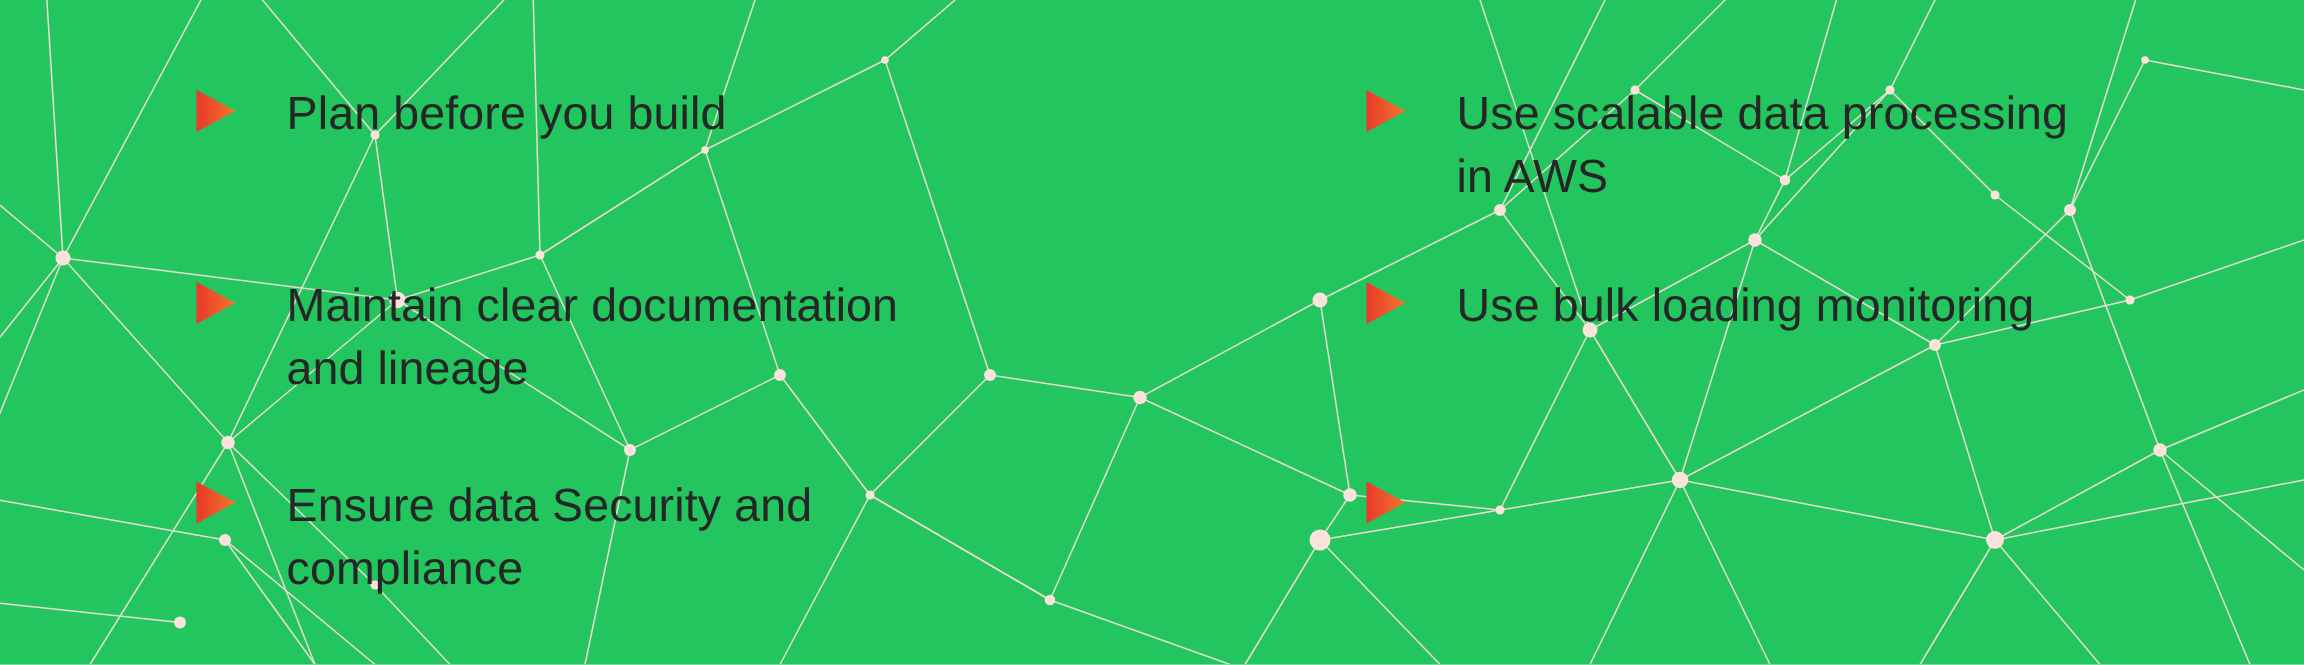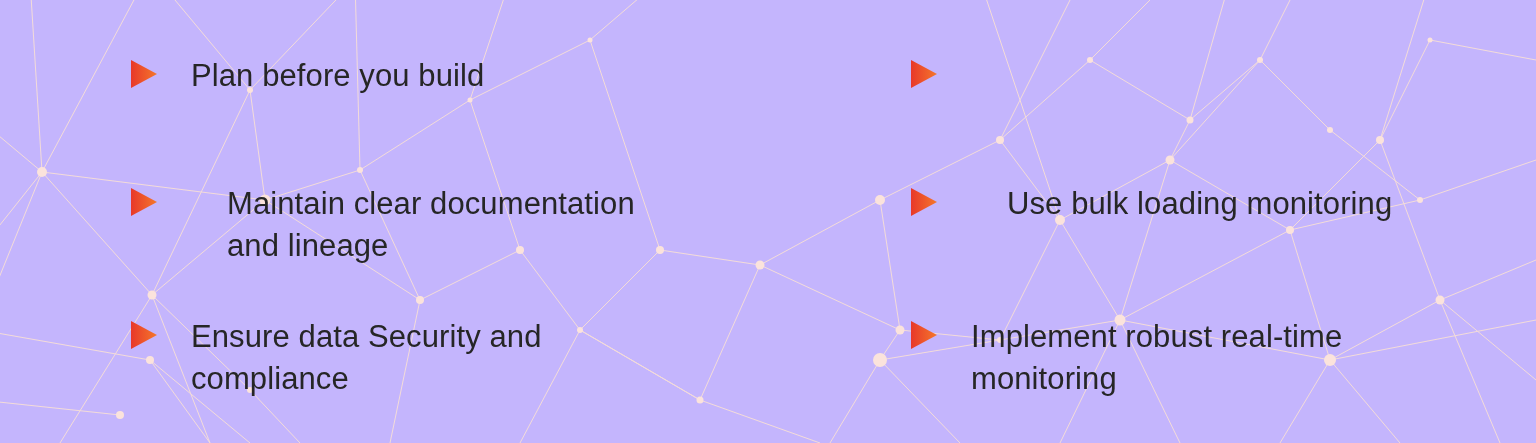--- a/index.html
+++ b/index.html
@@ -12,21 +12,21 @@
     height: 443px;
     overflow: hidden;
     background: #ffffff;
     font-family: "Liberation Sans", "DejaVu Sans", sans-serif;
   }
 
   #slide {
     position: relative;
     width: 1536px;
     height: 443px;
-    background: #c4b5fd;
+    background: #22c55e;
     overflow: hidden;
   }
 
   
   #bg-network {
     position: absolute;
     inset: 0;
     width: 1536px;
     height: 443px;
     pointer-events: none;
@@ -76,21 +76,21 @@
     line-height: 42px;
     font-weight: 400;
     letter-spacing: 0.1px;
     color: #262626;
     white-space: pre-line;
     max-width: 470px;
   }
 
   
   .row-1 { top: 55px; }
-  .row-2 { top: 183px; gap: 36px; }
+  .row-2 { top: 183px; }
   .row-3 { top: 300px; margin-top: 16px; }
 </style>
 </head>
 <body>
 
 <div id="slide">
 
   <svg id="bg-network" viewBox="0 0 1536 443" aria-hidden="true">
     <g stroke="#f6ded7" stroke-width="1" fill="none" opacity="0.95">
 
@@ -265,20 +265,22 @@
           <svg viewBox="0 0 28 30">
             <defs>
               <linearGradient id="gR1" x1="0" y1="0" x2="1" y2="0">
                 <stop offset="0" stop-color="#e8382a"></stop>
                 <stop offset="1" stop-color="#f4772b"></stop>
               </linearGradient>
             </defs>
             <polygon points="1,1 27,15 1,29" fill="url(#gR1)"></polygon>
           </svg>
         </span>
+        <span class="bullet-text">Use scalable data processing
+in AWS</span>
       </div>
 
       <div class="bullet-item row-2">
         <span class="bullet-marker">
           <svg viewBox="0 0 28 30">
             <defs>
               <linearGradient id="gR2" x1="0" y1="0" x2="1" y2="0">
                 <stop offset="0" stop-color="#e8382a"></stop>
                 <stop offset="1" stop-color="#f4772b"></stop>
               </linearGradient>
@@ -294,20 +296,18 @@
           <svg viewBox="0 0 28 30">
             <defs>
               <linearGradient id="gR3" x1="0" y1="0" x2="1" y2="0">
                 <stop offset="0" stop-color="#e8382a"></stop>
                 <stop offset="1" stop-color="#f4772b"></stop>
               </linearGradient>
             </defs>
             <polygon points="1,1 27,15 1,29" fill="url(#gR3)"></polygon>
           </svg>
         </span>
-        <span class="bullet-text">Implement robust real-time
-monitoring</span>
       </div>
 
     </div>
 
   </div>
 </div>
 
 </body></html>

